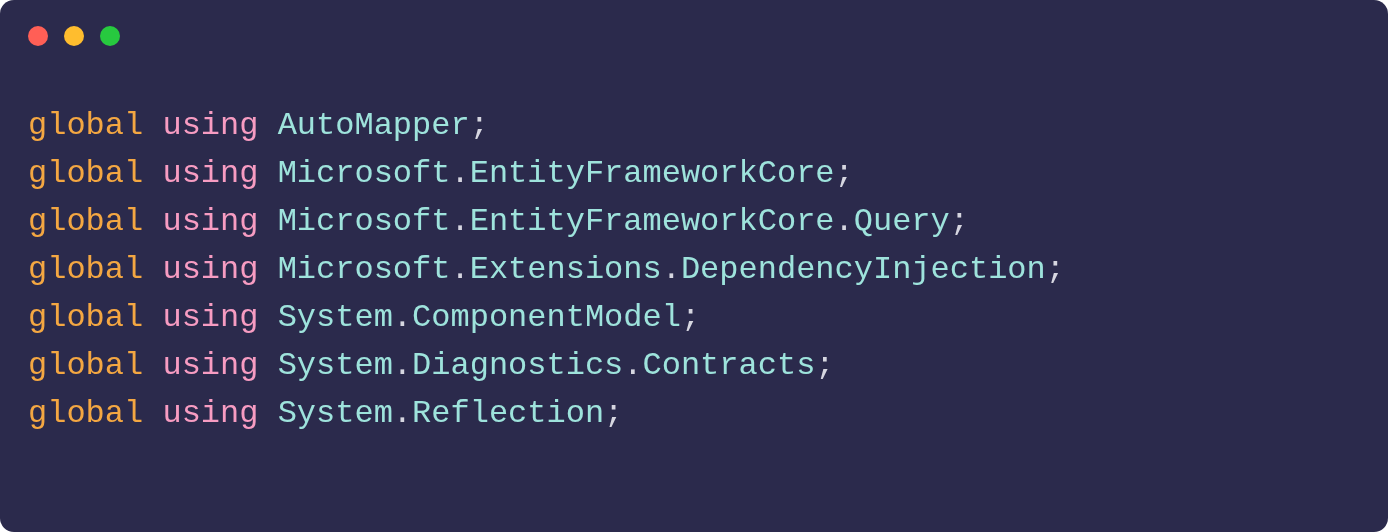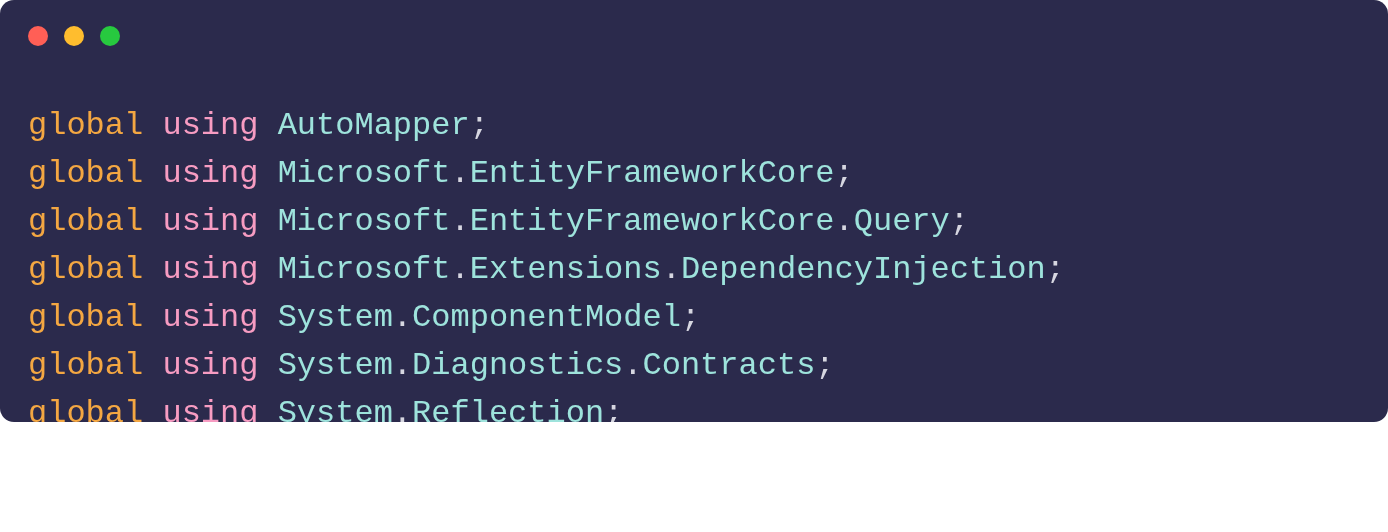--- a/index.html
+++ b/index.html
@@ -3,21 +3,21 @@
 <meta charset="utf-8">
 <style>
   html, body {
     margin: 0;
     padding: 0;
     background: #ffffff;
     font-family: "SF Mono", "Monaco", "Consolas", "Liberation Mono", monospace;
   }
   .window {
     width: 1388px;
-    height: 422px;
+    height: 532px;
     background: #2b2a4c;
     border-radius: 14px;
     box-sizing: border-box;
     position: relative;
     overflow: hidden;
   }
   .titlebar {
     height: 72px;
     display: flex;
     align-items: center;

